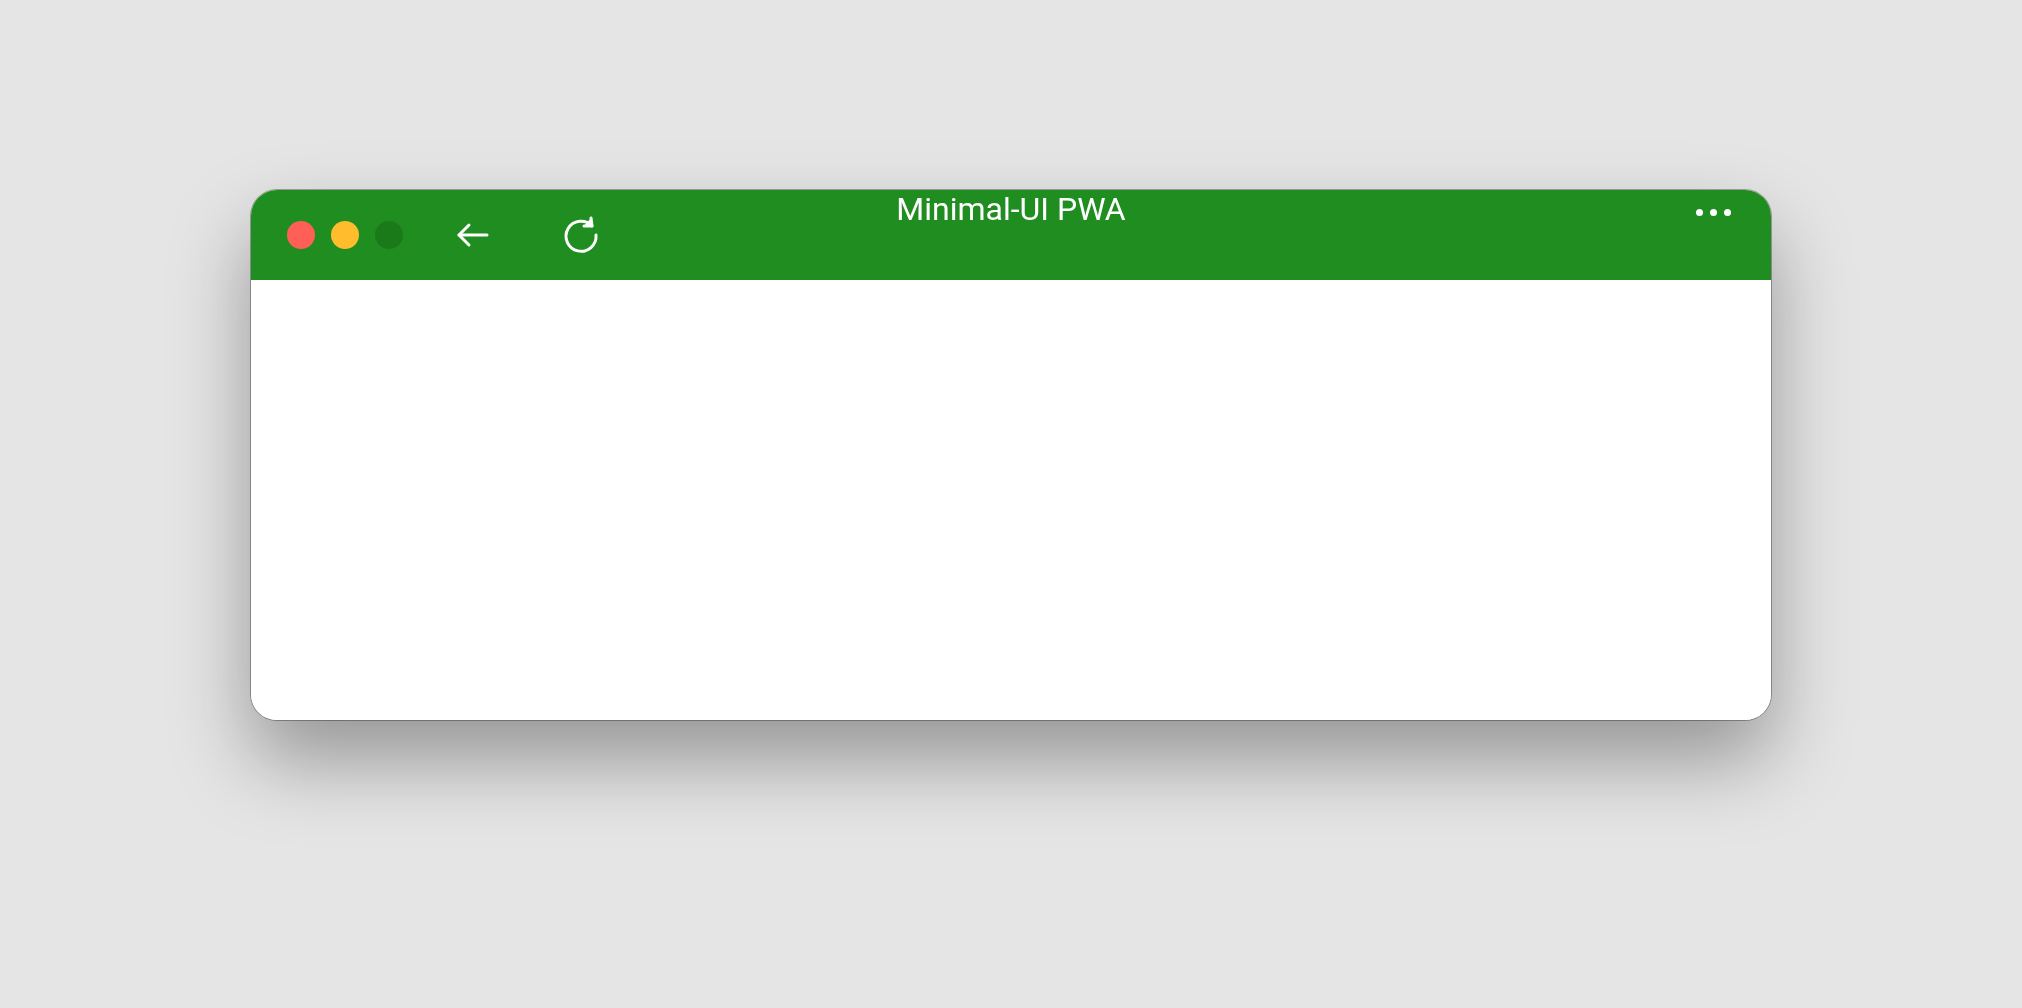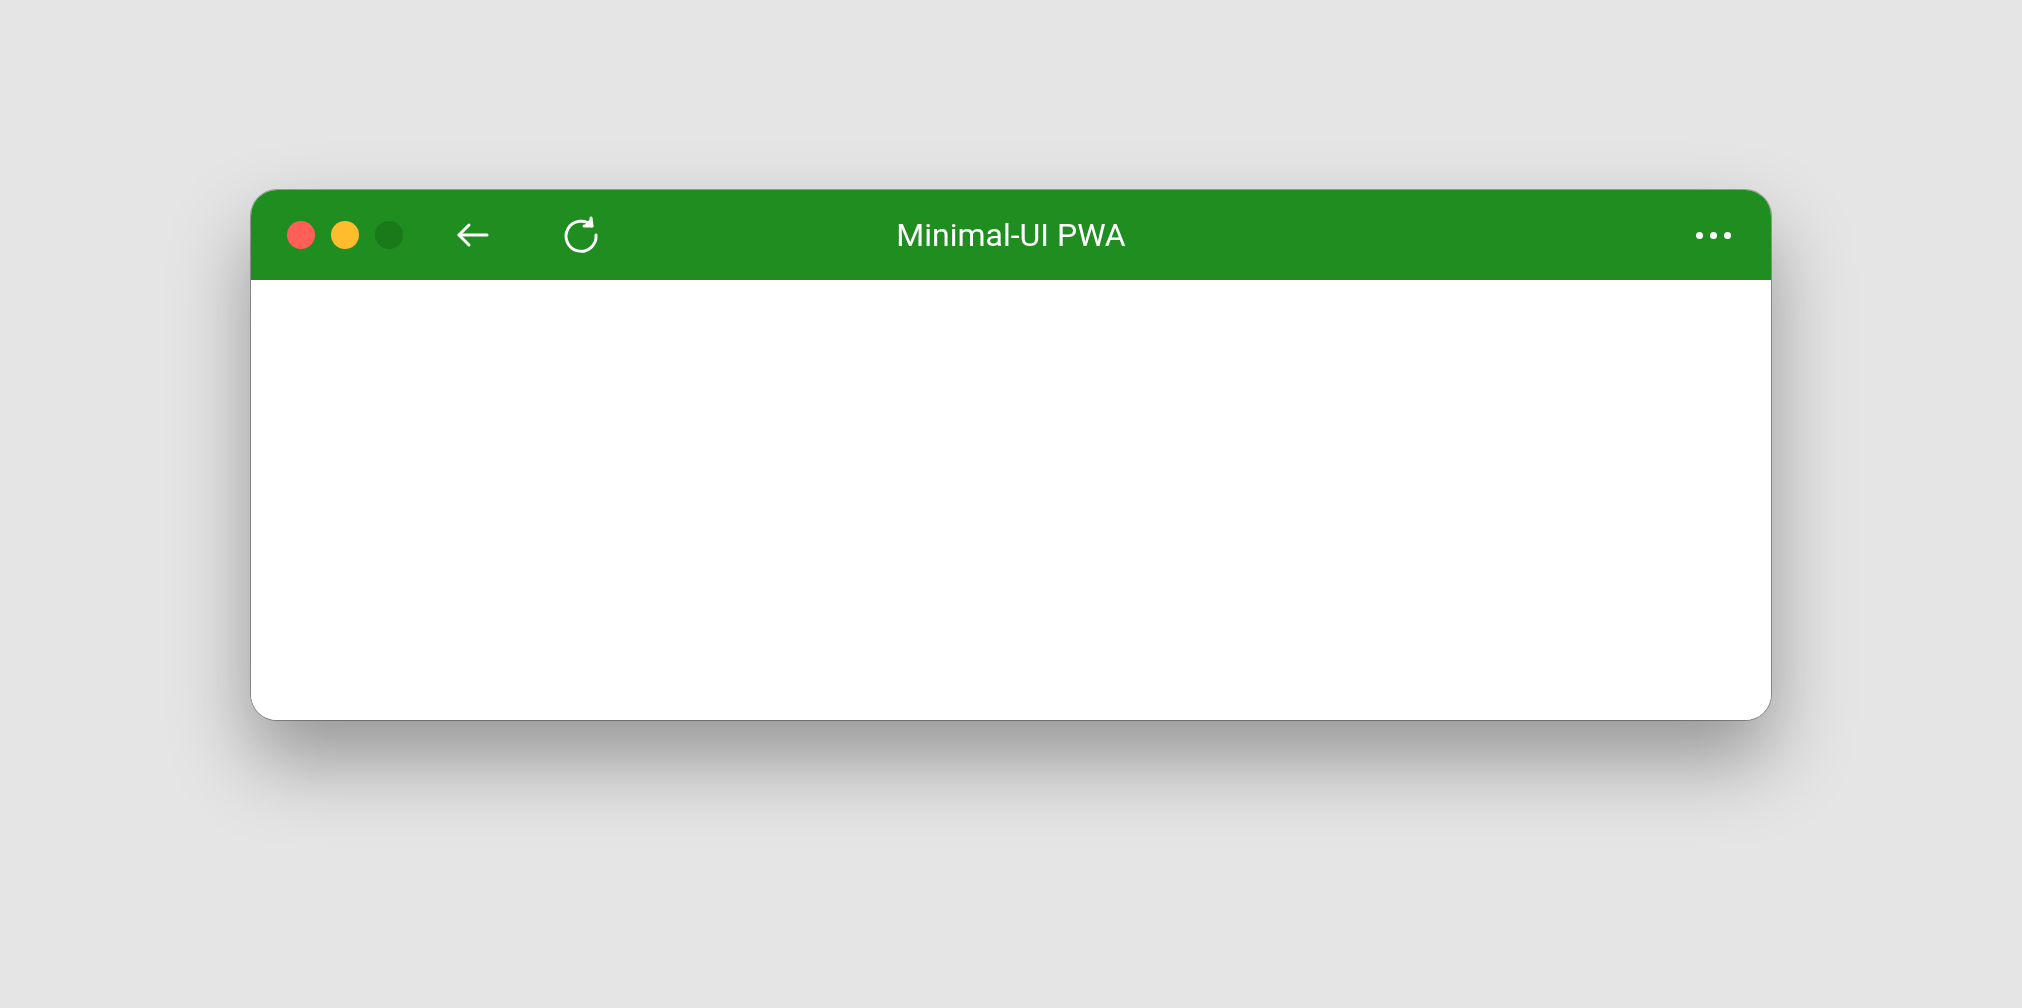--- a/index.html
+++ b/index.html
@@ -24,21 +24,20 @@
       border-radius: 26px;
       overflow: hidden;
       box-shadow: 0 40px 80px rgba(0,0,0,0.35), 0 0 0 1px rgba(0,0,0,0.3);
       display: flex;
       flex-direction: column;
     }
     .titlebar {
       height: 90px;
       background: #1f8d1f;
       display: flex;
-      align-items: center;
       padding: 0 36px;
       position: relative;
     }
     .traffic-lights {
       display: flex;
       gap: 16px;
       align-items: center;
     }
     .traffic-light {
       width: 28px;

